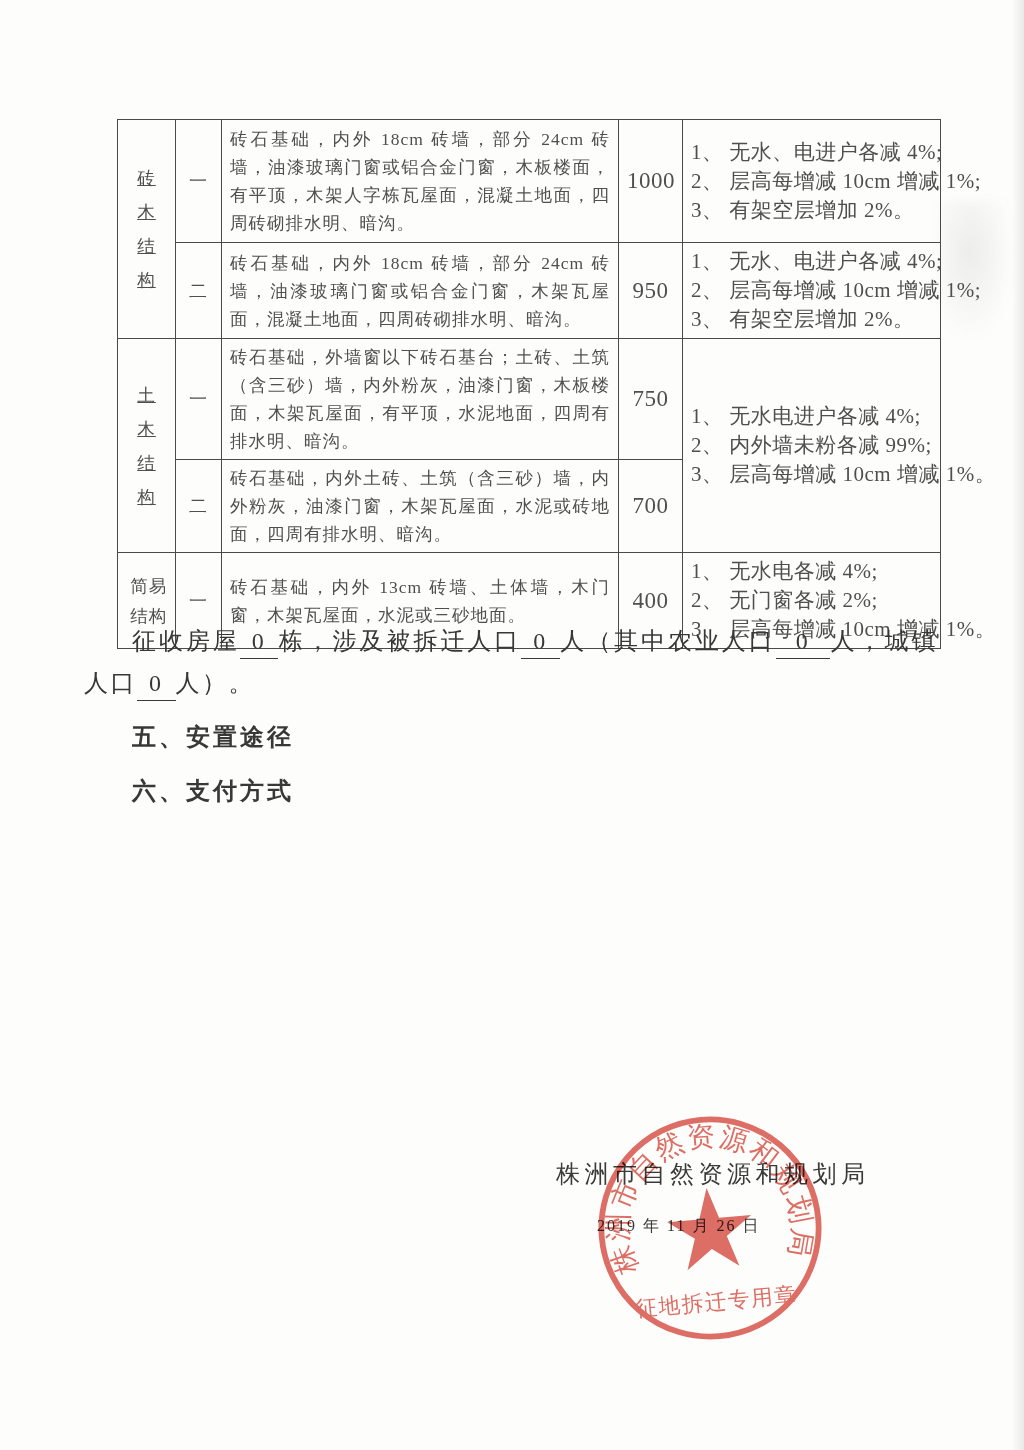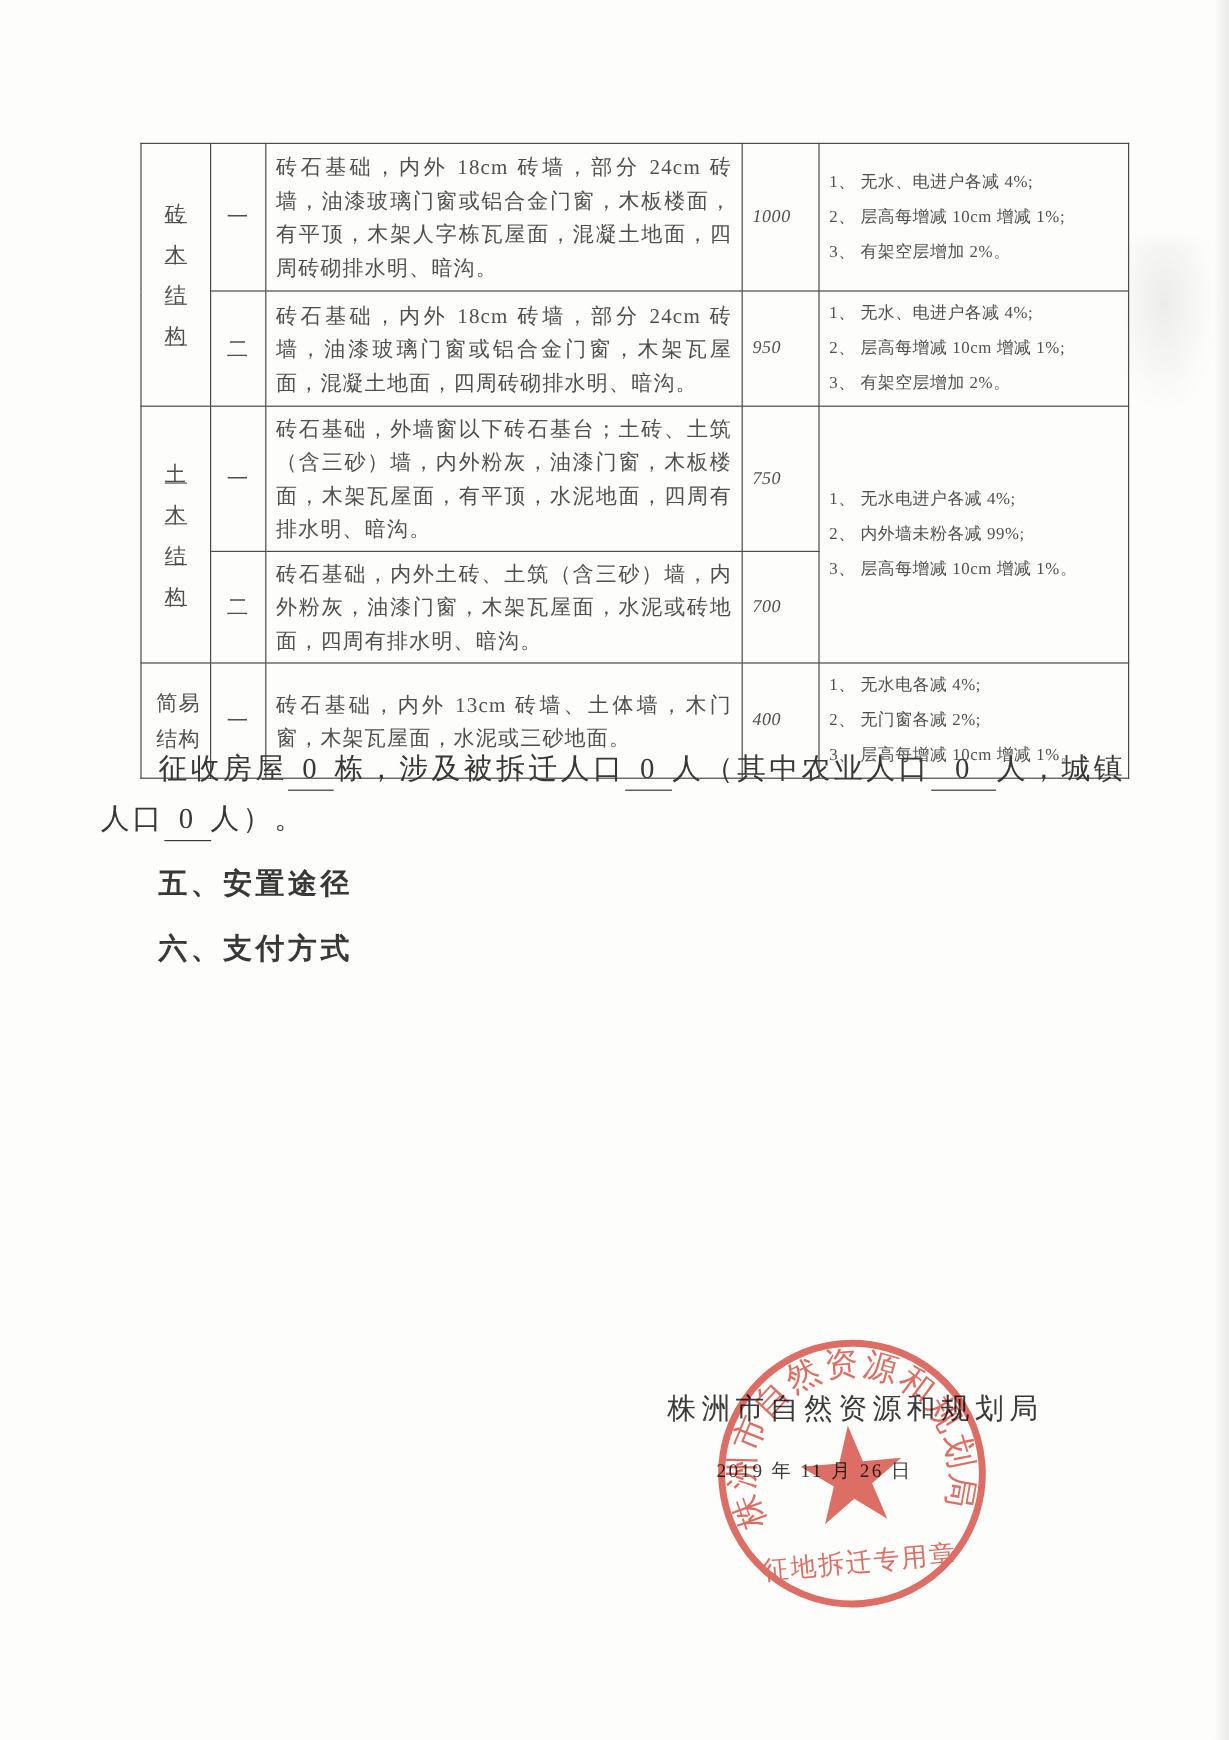--- a/index.html
+++ b/index.html
@@ -34,22 +34,22 @@
     vertical-align:middle;
     padding:4px 8px;
   }
   table.rates{border:1.5px solid #3f3f3f;}
   tr.r1{height:123px;} tr.r2{height:84px;} tr.r3{height:103px;} tr.r4{height:90px;} tr.r5{height:78px;}
   td.cat{text-align:center;padding:4px 2px;}
   td.cat .vert{width:1.25em;margin:0 auto;line-height:34px;text-align:center;word-break:break-all;text-decoration:underline;}
   td.cat .vert2{width:2.6em;margin:0 auto;line-height:30px;text-align:center;word-break:break-all;}
   td.grade{text-align:center;font-size:18px;}
   td.desc{line-height:28px;text-align:justify;padding:6px 11px;}
-  td.price{font-size:15px;letter-spacing:0.5px;font-style:italic;}
-  td.notes{padding:6px 10px;font-size:14px;line-height:29px;letter-spacing:0.5px;}
+  td.price{text-align:center;font-size:23px;letter-spacing:0.5px;}
+  td.notes{padding:6px 10px;font-size:21px;line-height:29px;letter-spacing:0.5px;}
   td.notes .nline{white-space:nowrap;}
   
   .bodytext{
     position:absolute;left:0;top:604px;width:1020px;
     padding:0;
   }
   .bodytext p,.bodytext h3{
     margin:0 82px 0 84px;
     font-size:24px;line-height:42px;letter-spacing:2.5px;
     text-align:justify;text-indent:2em;font-weight:normal;color:#383838;

